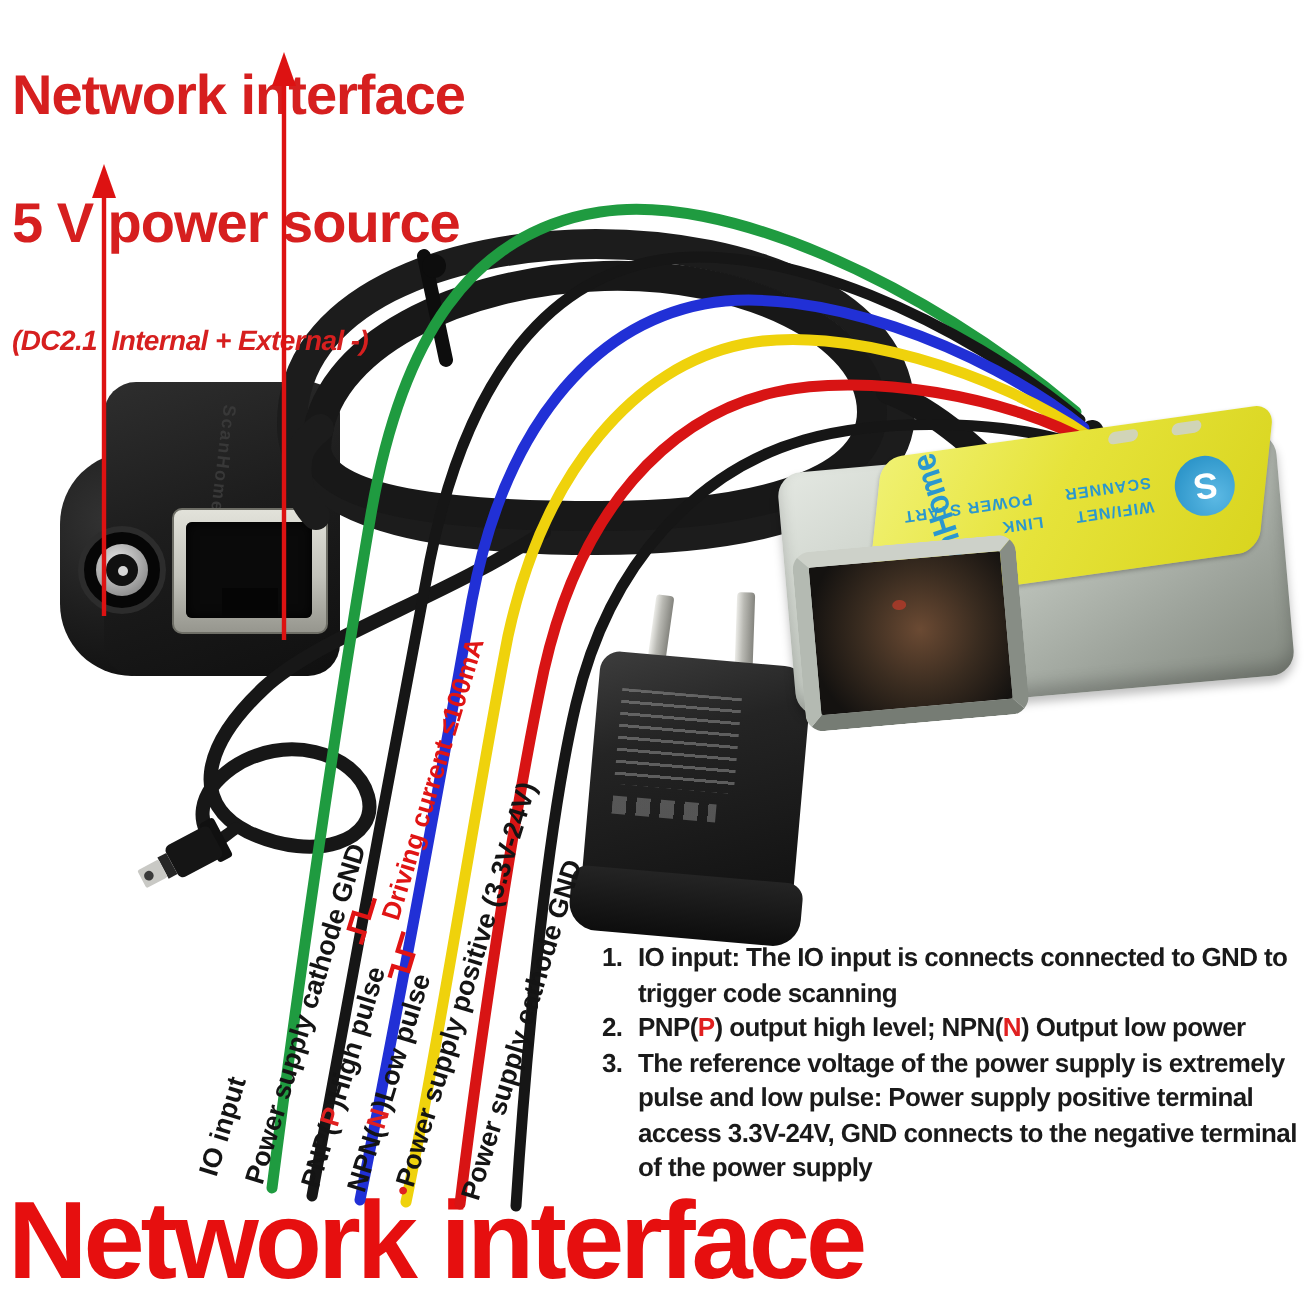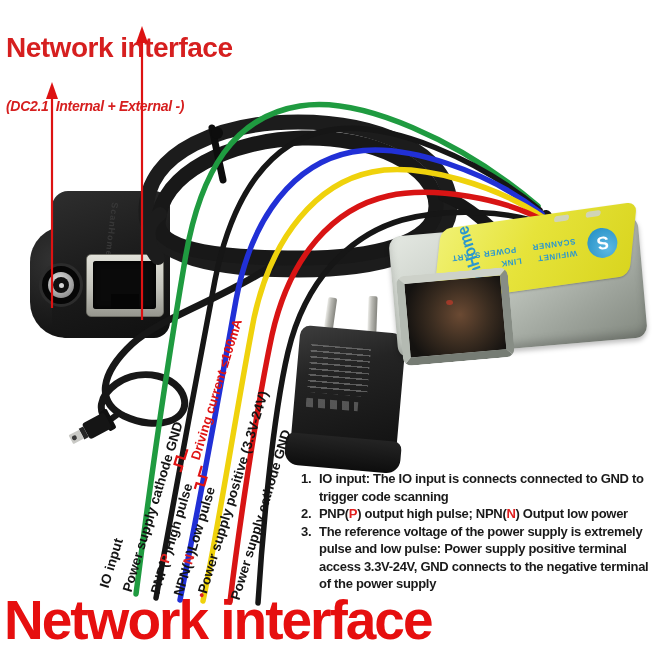--- a/index.html
+++ b/index.html
@@ -196,38 +196,39 @@
       </svg>
   </div>
   <div class="abs pulse-icon" style="left:205px;top:479px;">
     <svg width="26" height="14" viewBox="0 0 26 14">
         <path d="M1,3 H7 V11 H15 V3 H25" stroke="#e01414" stroke-width="2.2" fill="none"></path>
       </svg>
   </div>
 
   <div class="abs top-title">
     <div class="t1">Network interface</div>
+    <div class="t2">5 V power source</div>
     <div class="t3">(DC2.1  Internal + External -)</div>
   </div>
 
   <svg class="abs" style="left:0;top:0;" width="657" height="646" viewBox="0 0 657 646">
     <line x1="52" y1="96" x2="52" y2="308" stroke="#dd1212" stroke-width="2.2"></line>
     <polygon points="52,82 46,99 58,99" fill="#dd1212"></polygon>
     <line x1="142" y1="40" x2="142" y2="320" stroke="#dd1212" stroke-width="2.2"></line>
     <polygon points="142,26 136,43 148,43" fill="#dd1212"></polygon>
   </svg>
 
   <div class="abs notes">
     <div class="note-item">
       <span class="note-num">1.</span>
       <span class="note-text"><span>IO input: The IO input is connects connected to GND to trigger code scanning</span><span class="accent"></span><span></span><span class="accent"></span><span></span></span>
     </div>
     <div class="note-item">
       <span class="note-num">2.</span>
-      <span class="note-text"><span>PNP(</span><span class="accent">P</span><span>) output high pulse; NPN(</span><span class="accent">N</span><span>) Output low power</span></span>
+      <span class="note-text"><span>PNP(</span><span class="accent">P</span><span>) output high level; NPN(</span><span class="accent">N</span><span>) Output low power</span></span>
     </div>
     <div class="note-item">
       <span class="note-num">3.</span>
       <span class="note-text"><span>The reference voltage of the power supply is extremely pulse and low pulse: Power supply positive terminal access 3.3V-24V, GND connects to the negative terminal of the power supply</span><span class="accent"></span><span></span><span class="accent"></span><span></span></span>
     </div>
   </div>
 
 </div>
 
 </body></html>

